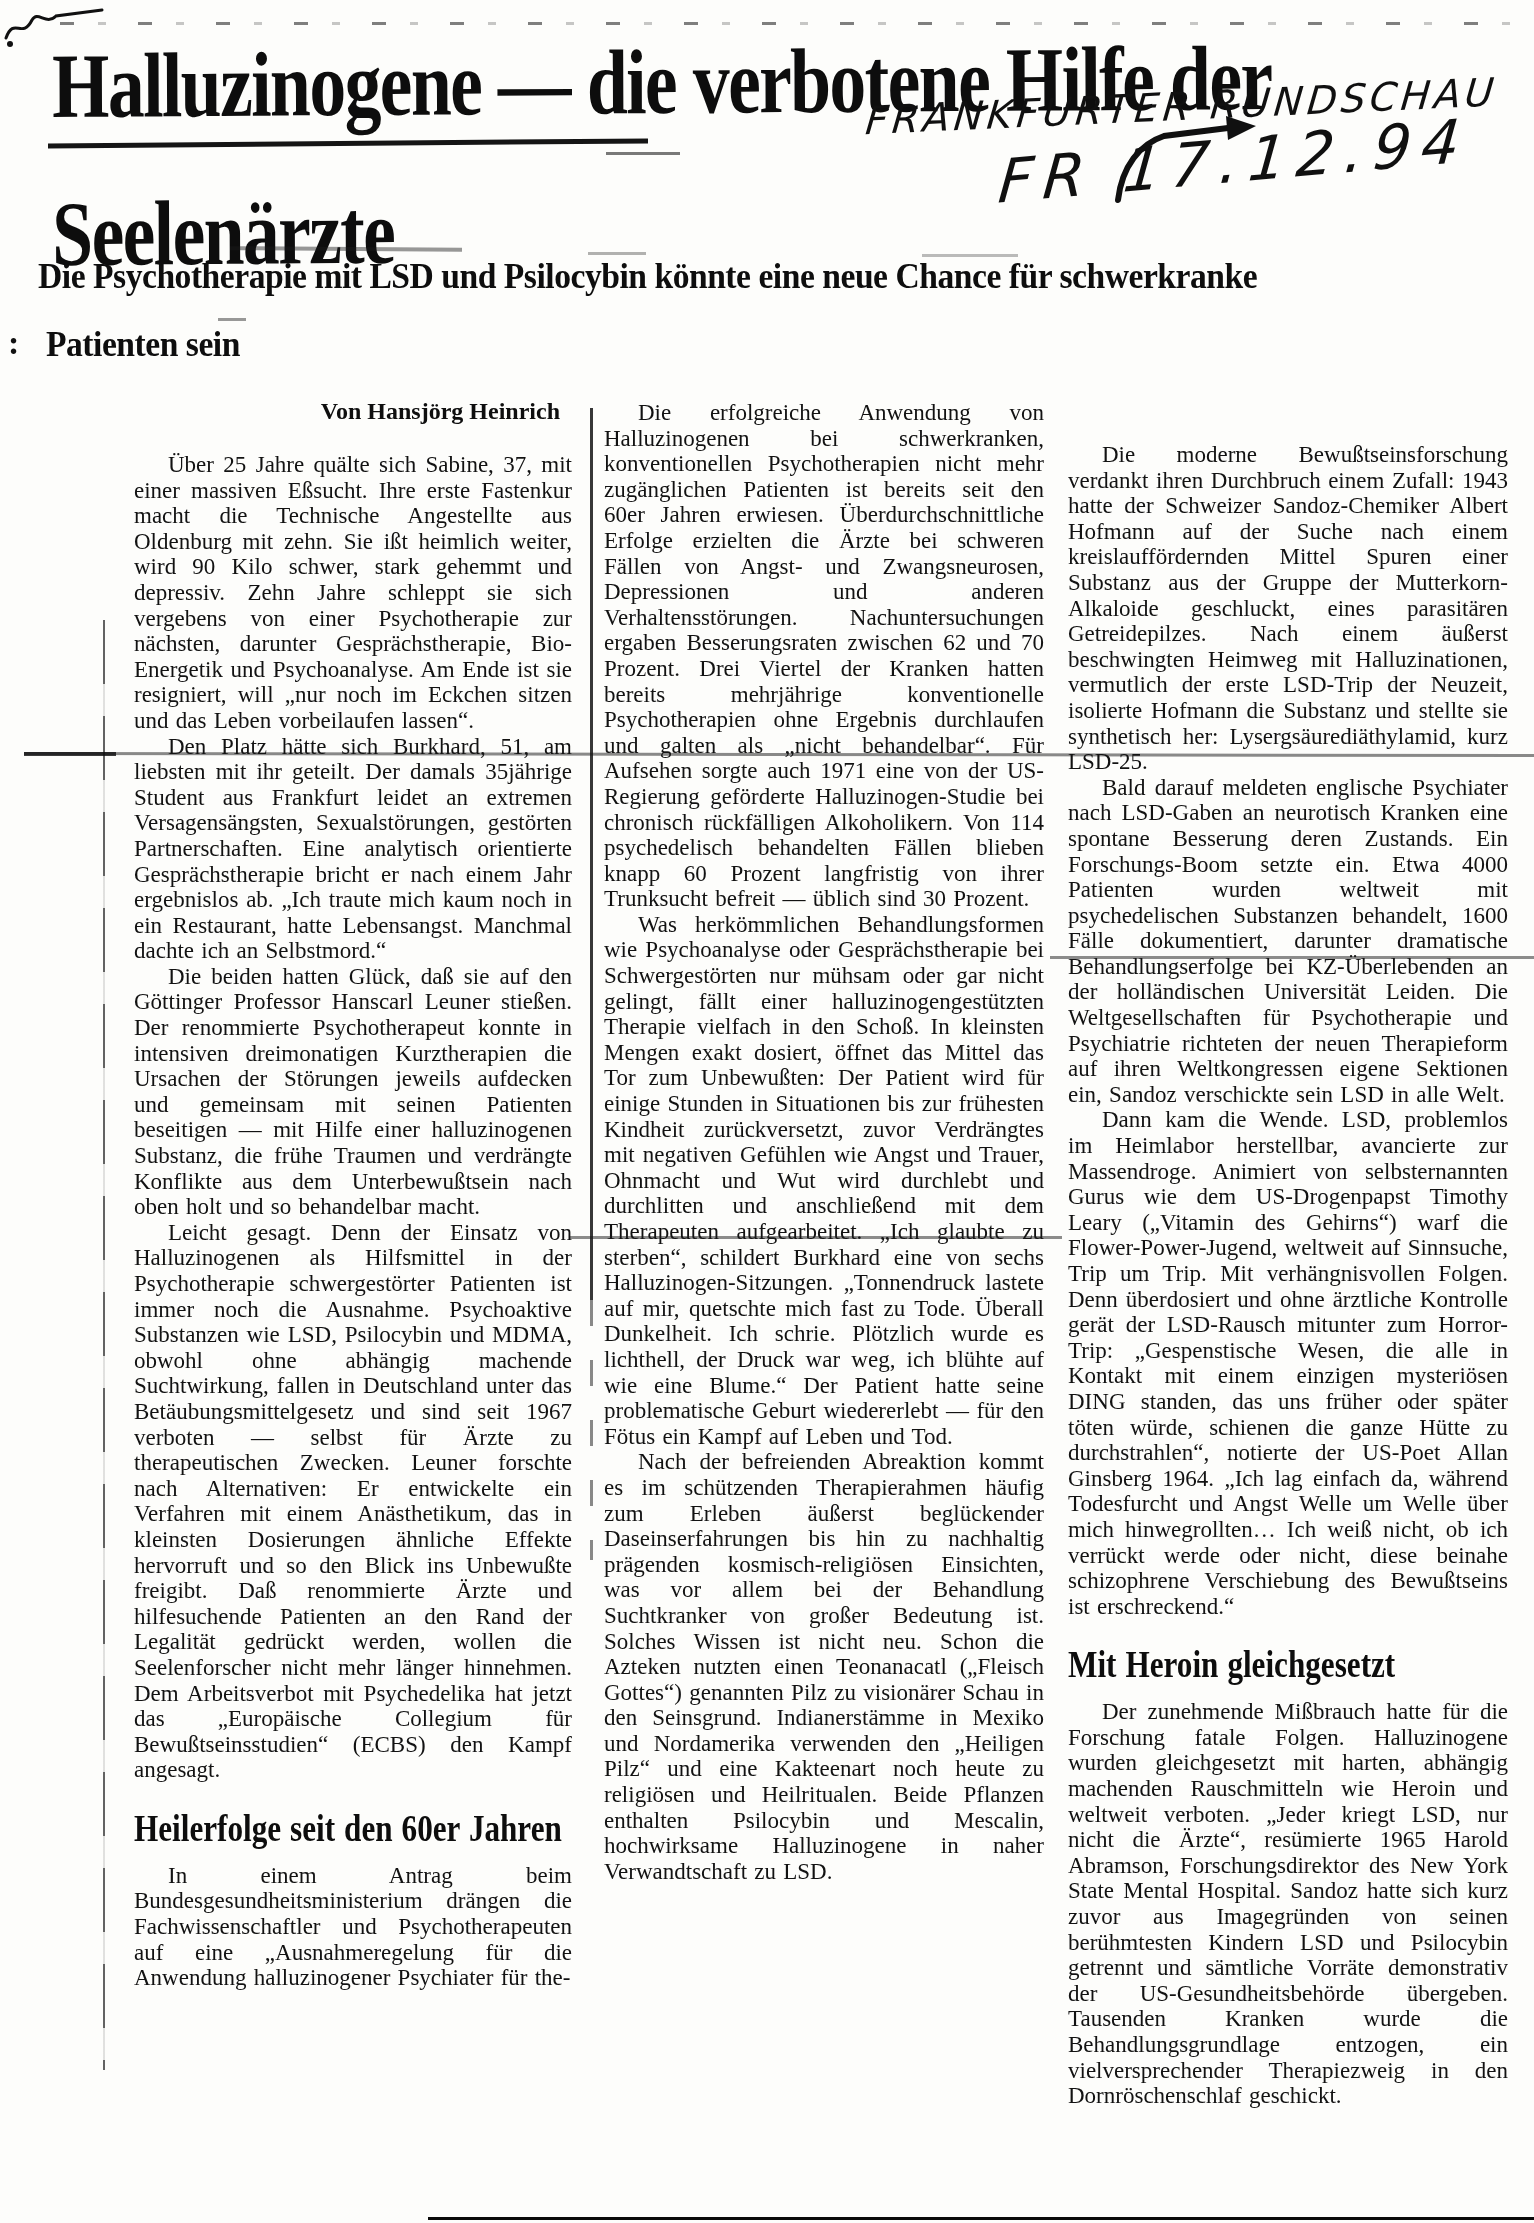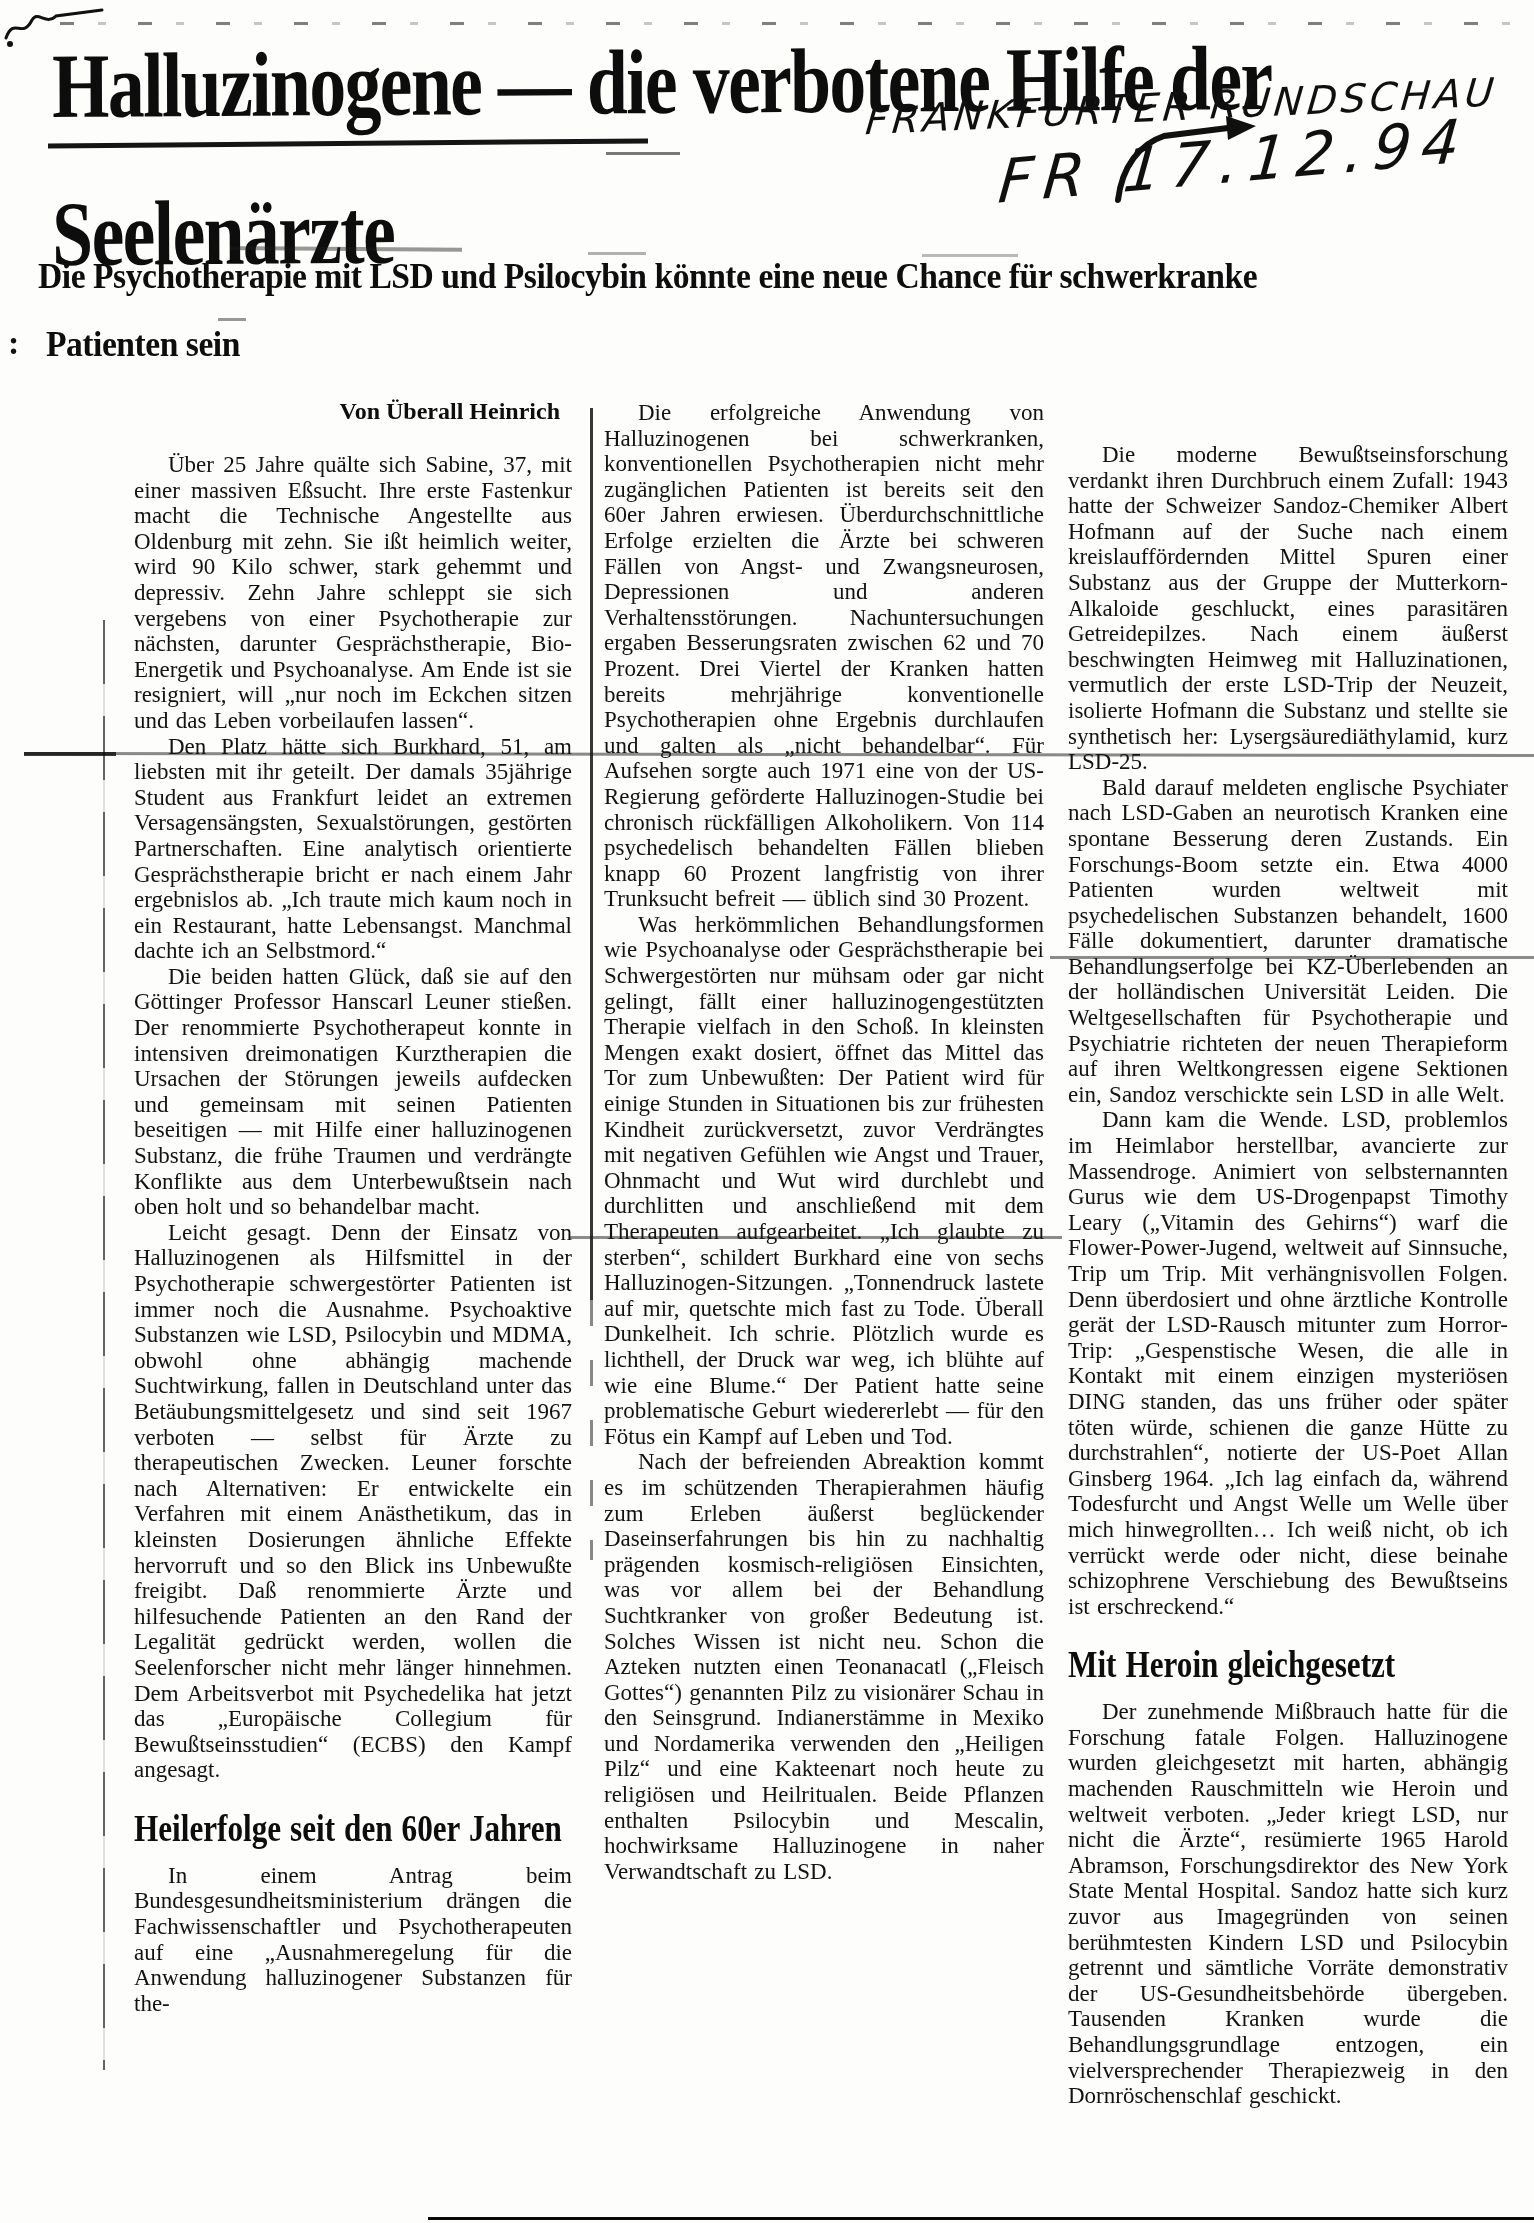--- a/index.html
+++ b/index.html
@@ -139,29 +139,29 @@
     <polygon points="128,8 158,18 130,32" fill="#101010"></polygon>
   </svg>
   <div class="handwriting" id="handwritten-source">FRANKFURTER RUNDSCHAU</div>
   <div class="handwriting" id="handwritten-date">FR 17.12.94</div>
 
   <div class="subheadline" id="subheadline-l1">Die Psychotherapie mit LSD und Psilocybin könnte eine neue Chance für schwerkranke</div>
   <div class="artifact" id="subhead-tick"></div>
   <div id="stray-mark">:</div>
   <div class="subheadline" id="subheadline-l2">Patienten sein</div>
 
-  <div id="byline">Von Überall Heinrich</div>
+  <div id="byline">Von Hansjörg Heinrich</div>
 
   <div class="col" id="col1">
     <p>Über 25 Jahre quälte sich Sabine, 37, mit einer massiven Eßsucht. Ihre erste Fastenkur macht die Technische Angestellte aus Oldenburg mit zehn. Sie ißt heimlich weiter, wird 90 Kilo schwer, stark gehemmt und depressiv. Zehn Jahre schleppt sie sich vergebens von einer Psychotherapie zur nächsten, darunter Gesprächstherapie, Bio-Energetik und Psychoanalyse. Am Ende ist sie resigniert, will „nur noch im Eckchen sitzen und das Leben vorbeilaufen lassen“.</p>
     <p>Den Platz hätte sich Burkhard, 51, am liebsten mit ihr geteilt. Der damals 35jährige Student aus Frankfurt leidet an extremen Versagensängsten, Sexualstörungen, gestörten Partnerschaften. Eine analytisch orientierte Gesprächstherapie bricht er nach einem Jahr ergebnislos ab. „Ich traute mich kaum noch in ein Restaurant, hatte Lebensangst. Manchmal dachte ich an Selbstmord.“</p>
     <p>Die beiden hatten Glück, daß sie auf den Göttinger Professor Hanscarl Leuner stießen. Der renommierte Psychotherapeut konnte in intensiven dreimonatigen Kurztherapien die Ursachen der Störungen jeweils aufdecken und gemeinsam mit seinen Patienten beseitigen — mit Hilfe einer halluzinogenen Substanz, die frühe Traumen und verdrängte Konflikte aus dem Unterbewußtsein nach oben holt und so behandelbar macht.</p>
     <p>Leicht gesagt. Denn der Einsatz von Halluzinogenen als Hilfsmittel in der Psychotherapie schwergestörter Patienten ist immer noch die Ausnahme. Psychoaktive Substanzen wie LSD, Psilocybin und MDMA, obwohl ohne abhängig machende Suchtwirkung, fallen in Deutschland unter das Betäubungsmittelgesetz und sind seit 1967 verboten — selbst für Ärzte zu therapeutischen Zwecken. Leuner forschte nach Alternativen: Er entwickelte ein Verfahren mit einem Anästhetikum, das in kleinsten Dosierungen ähnliche Effekte hervorruft und so den Blick ins Unbewußte freigibt. Daß renommierte Ärzte und hilfesuchende Patienten an den Rand der Legalität gedrückt werden, wollen die Seelenforscher nicht mehr länger hinnehmen. Dem Arbeitsverbot mit Psychedelika hat jetzt das „Europäische Collegium für Bewußtseinsstudien“ (ECBS) den Kampf angesagt.</p>
     <h2 class="col-heading">Heilerfolge seit den 60er Jahren</h2>
-    <p>In einem Antrag beim Bundesgesundheitsministerium drängen die Fachwissenschaftler und Psychotherapeuten auf eine „Ausnahmeregelung für die Anwendung halluzinogener Substanzen für the-</p>
+    <p>In einem Antrag beim Bundesgesundheitsministerium drängen die Fachwissenschaftler und Psychotherapeuten auf eine „Ausnahmeregelung für die Anwendung halluzinogener Psychiater für the-</p>
   </div>
 
   <div class="col" id="col2">
     <p>Die erfolgreiche Anwendung von Halluzinogenen bei schwerkranken, konventionellen Psychotherapien nicht mehr zugänglichen Patienten ist bereits seit den 60er Jahren erwiesen. Überdurchschnittliche Erfolge erzielten die Ärzte bei schweren Fällen von Angst- und Zwangsneurosen, Depressionen und anderen Verhaltensstörungen. Nachuntersuchungen ergaben Besserungsraten zwischen 62 und 70 Prozent. Drei Viertel der Kranken hatten bereits mehrjährige konventionelle Psychotherapien ohne Ergebnis durchlaufen und galten als „nicht behandelbar“. Für Aufsehen sorgte auch 1971 eine von der US-Regierung geförderte Halluzinogen-Studie bei chronisch rückfälligen Alkoholikern. Von 114 psychedelisch behandelten Fällen blieben knapp 60 Prozent langfristig von ihrer Trunksucht befreit — üblich sind 30 Prozent.</p>
     <p>Was herkömmlichen Behandlungsformen wie Psychoanalyse oder Gesprächstherapie bei Schwergestörten nur mühsam oder gar nicht gelingt, fällt einer halluzinogengestützten Therapie vielfach in den Schoß. In kleinsten Mengen exakt dosiert, öffnet das Mittel das Tor zum Unbewußten: Der Patient wird für einige Stunden in Situationen bis zur frühesten Kindheit zurückversetzt, zuvor Verdrängtes mit negativen Gefühlen wie Angst und Trauer, Ohnmacht und Wut wird durchlebt und durchlitten und anschließend mit dem Therapeuten aufgearbeitet. „Ich glaubte zu sterben“, schildert Burkhard eine von sechs Halluzinogen-Sitzungen. „Tonnendruck lastete auf mir, quetschte mich fast zu Tode. Überall Dunkelheit. Ich schrie. Plötzlich wurde es lichthell, der Druck war weg, ich blühte auf wie eine Blume.“ Der Patient hatte seine problematische Geburt wiedererlebt — für den Fötus ein Kampf auf Leben und Tod.</p>
     <p>Nach der befreienden Abreaktion kommt es im schützenden Therapierahmen häufig zum Erleben äußerst beglückender Daseinserfahrungen bis hin zu nachhaltig prägenden kosmisch-religiösen Einsichten, was vor allem bei der Behandlung Suchtkranker von großer Bedeutung ist. Solches Wissen ist nicht neu. Schon die Azteken nutzten einen Teonanacatl („Fleisch Gottes“) genannten Pilz zu visionärer Schau in den Seinsgrund. Indianerstämme in Mexiko und Nordamerika verwenden den „Heiligen Pilz“ und eine Kakteenart noch heute zu religiösen und Heilritualen. Beide Pflanzen enthalten Psilocybin und Mescalin, hochwirksame Halluzinogene in naher Verwandtschaft zu LSD.</p>
   </div>
 
   <div class="col" id="col3">
     <p>Die moderne Bewußtseinsforschung verdankt ihren Durchbruch einem Zufall: 1943 hatte der Schweizer Sandoz-Chemiker Albert Hofmann auf der Suche nach einem kreislauffördernden Mittel Spuren einer Substanz aus der Gruppe der Mutterkorn-Alkaloide geschluckt, eines parasitären Getreidepilzes. Nach einem äußerst beschwingten Heimweg mit Halluzinationen, vermutlich der erste LSD-Trip der Neuzeit, isolierte Hofmann die Substanz und stellte sie synthetisch her: Lysergsäurediäthylamid, kurz LSD-25.</p>

